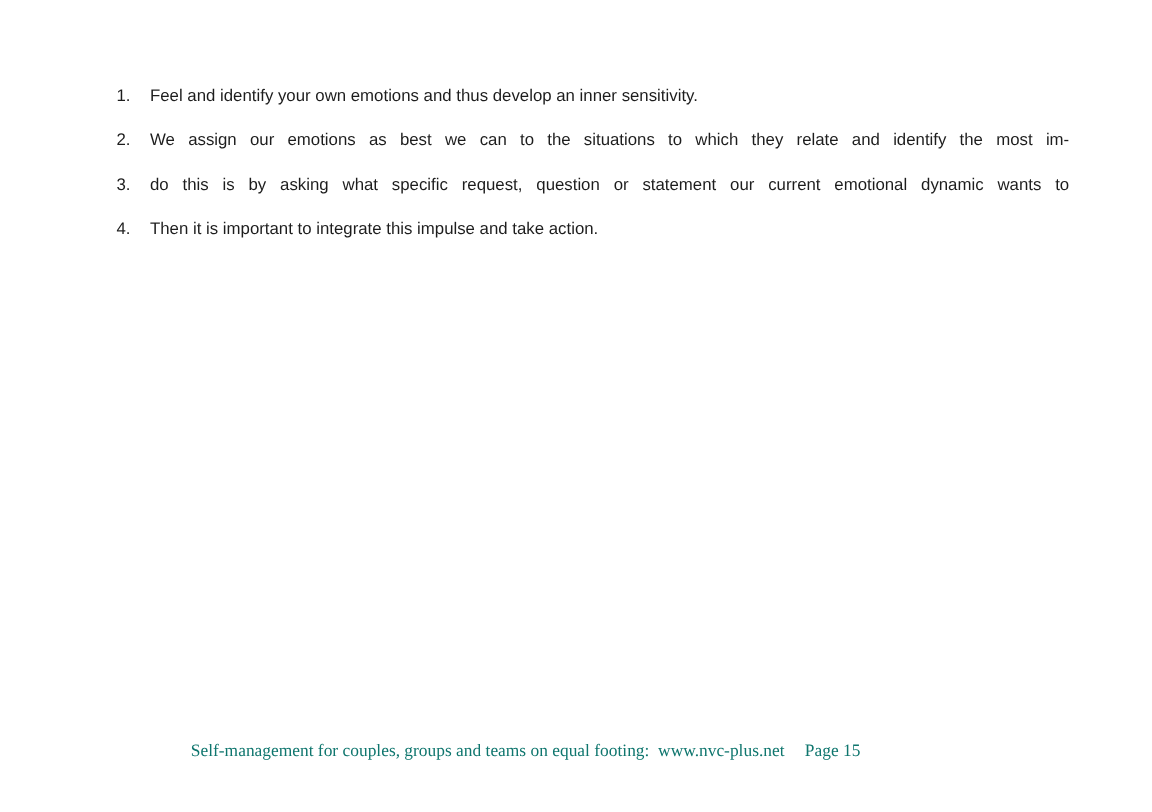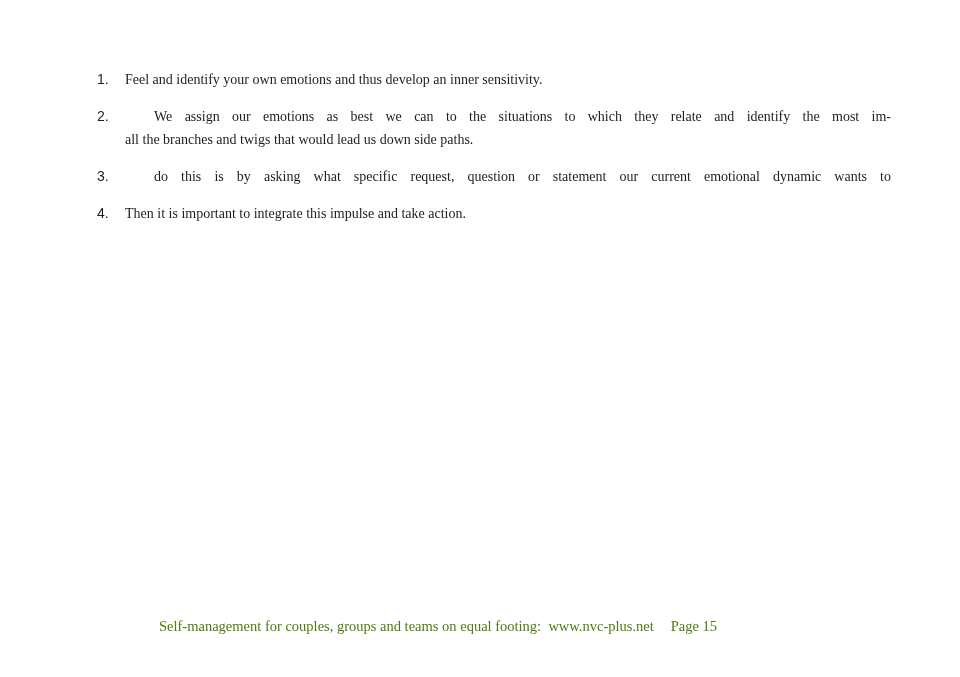--- a/index.html
+++ b/index.html
@@ -30,35 +30,33 @@
     width: 28px;
     flex: 0 0 28px;
     text-align: left;
   }
   .item-text {
     width: 766px;
     flex: 0 0 766px;
   }
   .text-line {
     text-align: left;
-    font-family: Liberation Serif, serif;
   }
   .text-line.justified {
     text-align: justify;
     text-align-last: justify;
-    margin-left: 29px;
   }
   .footer {
     position: absolute;
     top: 616px; left: 0;
     width: 796px; height: 22px;
     font-family: "Liberation Serif", serif;
     font-size: 14.5px;
     line-height: 20px;
-    color: #4d7c0f;
+    color: #0f766e;
   }
   .footer-center {
     position: absolute;
     left: 159px; top: 0;
     white-space: pre;
   }
   .footer-page {
     position: absolute;
     right: 79px; top: 0;
     white-space: pre;
@@ -75,21 +73,20 @@
       <div class="num">1.</div>
       <div class="item-text">
         <div class="text-line">Feel and identify your own emotions and thus develop an inner sensitivity.</div>
       </div>
     </div>
 
     <div class="list-item">
       <div class="num">2.</div>
       <div class="item-text">
         <div class="text-line justified">We assign our emotions as best we can to the situations to which they relate and identify the most im-</div>
-        <div class="text-line">all the branches and twigs that would lead us down side paths.</div>
       </div>
     </div>
 
     <div class="list-item">
       <div class="num">3.</div>
       <div class="item-text">
         <div class="text-line justified">do this is by asking what specific request, question or statement our current emotional dynamic wants to</div>
       </div>
     </div>
 

